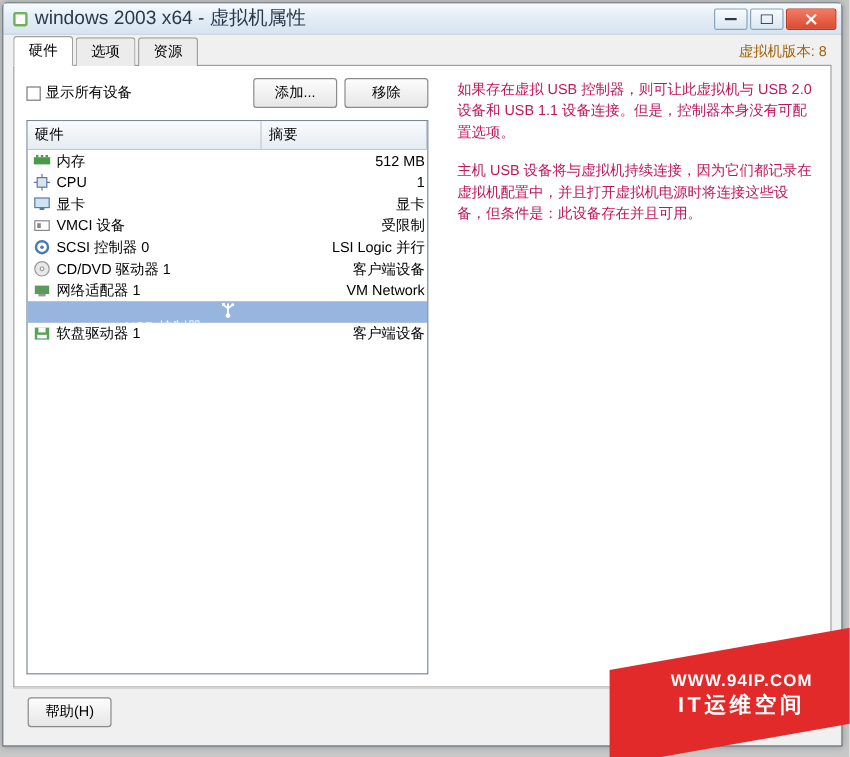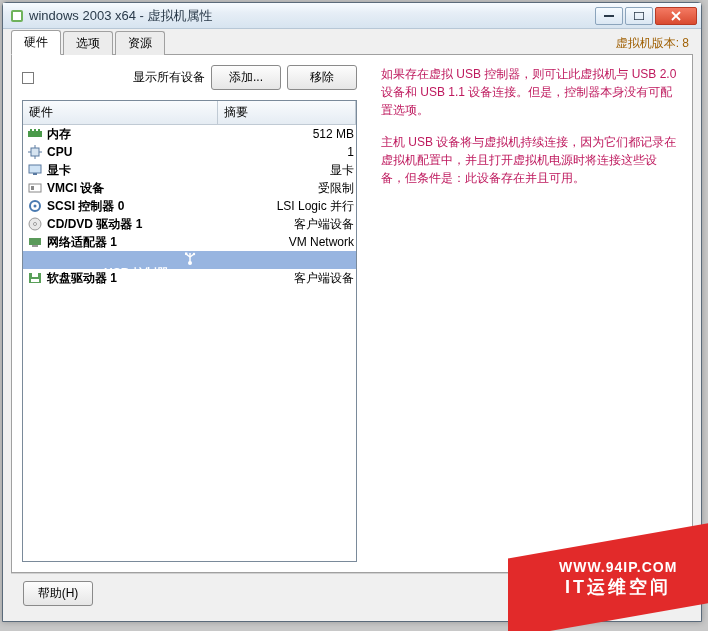--- a/index.html
+++ b/index.html
@@ -25,21 +25,21 @@
     flex-direction: column;
   }
   .titlebar {
     height: 26px;
     background: linear-gradient(#f7fbff 0%, #e6eef6 40%, #d7e4f0 100%);
     border-bottom: 1px solid #b7c7d6;
     display: flex; align-items: center;
     padding: 0 4px 0 6px;
   }
   .titlebar .app-icon { width: 16px; height: 16px; margin-right: 4px; display:flex; align-items:center; justify-content:center; }
-  .titlebar .title { flex: 1; color: #2a3a4a; font-size: 13px; }
+  .titlebar .title { flex: 1; color: #2a3a4a; font-size: 16px; }
   .win-btns { display: flex; gap: 2px; }
   .win-btn {
     width: 28px; height: 18px;
     border: 1px solid #8ba4bc;
     background: linear-gradient(#f6fbff,#dbe7f3);
     border-radius: 2px;
     display:flex; align-items:center; justify-content:center;
     color:#2a3a4a;
   }
   .win-btn.close { background: linear-gradient(#f47a63,#d94b31); border-color:#b83a25; color:#fff; width:42px; }
@@ -83,21 +83,21 @@
     flex:1;
     padding: 10px 14px;
     color:#be185d;
     line-height:1.5;
   }
   .top-controls {
     display:flex; align-items:center;
     gap:6px;
     margin-bottom:10px;
   }
-  .checkbox-wrap { display:flex; align-items:center; gap:4px; flex:1;justify-content:space-between; }
+  .checkbox-wrap { display:flex; align-items:center; gap:4px; flex:1; }
   .check { width:12px; height:12px; border:1px solid #7a7a7a; background:#fff; }
   .btn {
     min-width: 70px; padding:3px 10px;
     border:1px solid #8a8a8a;
     background: linear-gradient(#fdfdfd,#e6e6e6);
     border-radius:3px;
     text-align:center;
   }
   .list {
     flex:1;
@@ -118,21 +118,21 @@
   .col-name { width:195px; }
   .col-summary { flex:1; }
   .list-body { }
   .row {
     display:flex; align-items:center;
     height:18px;
     padding:0 2px;
   }
   .row.selected { background:#98b5e0; color:#fff;flex-direction:column; }
   .row .icon { width:20px; display:flex; justify-content:center; align-items:center; }
-  .row .name { width:175px; padding-left:2px; white-space:nowrap; overflow:hidden;font-weight:bold; }
+  .row .name { width:175px; padding-left:2px; white-space:nowrap; overflow:hidden; }
   .row .summary { flex:1; padding-left:6px; white-space:nowrap; overflow:hidden;text-align:right; }
   .bottom-bar {
     height:40px;
     background:#f0f0f0;
     border-top:1px solid #d0d0d0;
     display:flex; align-items:center;
     padding:0 12px;
   }
   .watermark-band {
     position:absolute;

